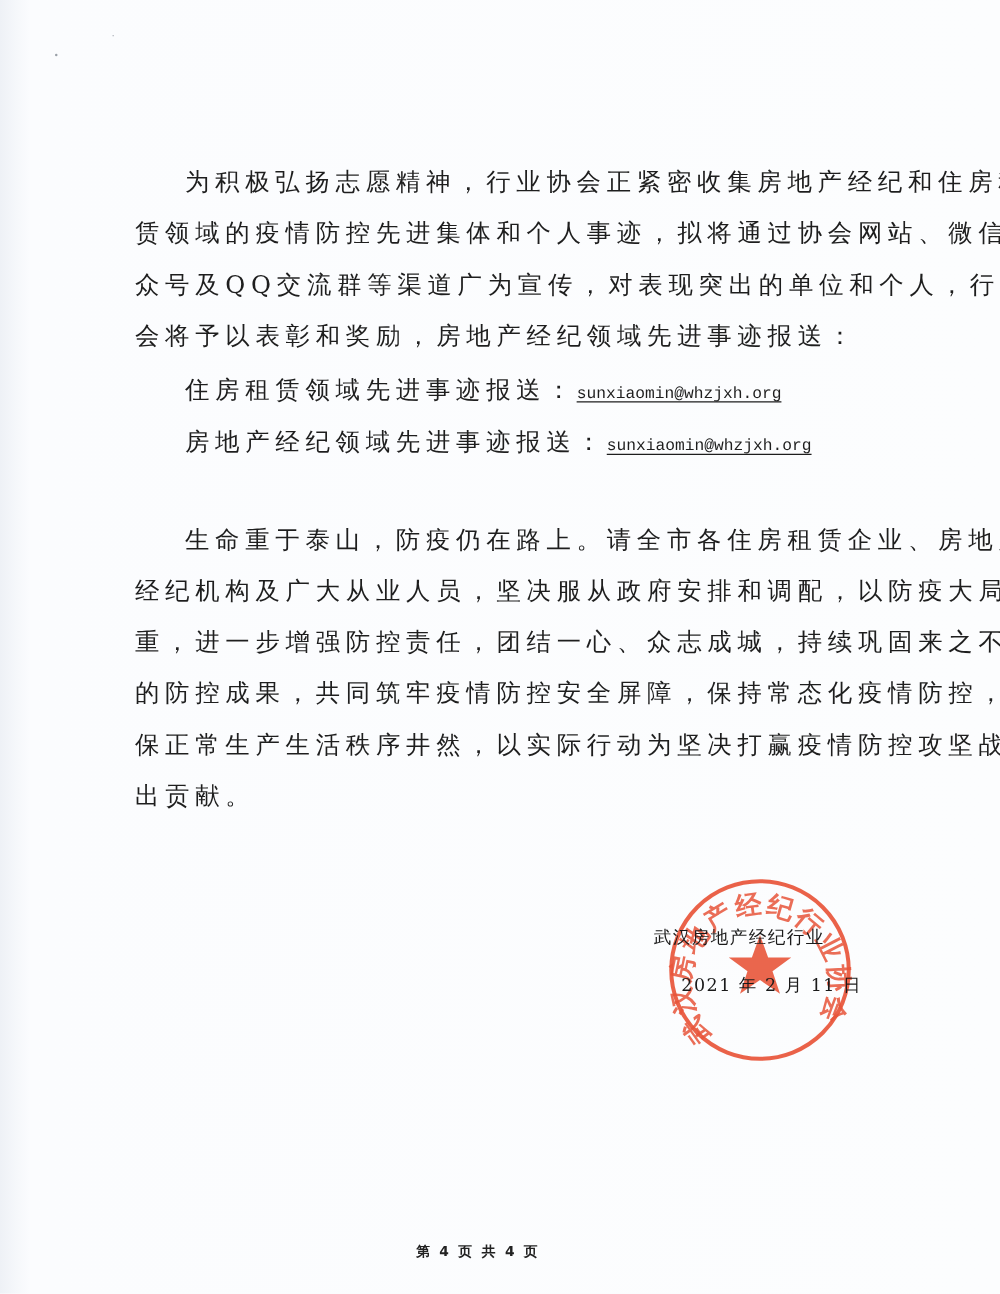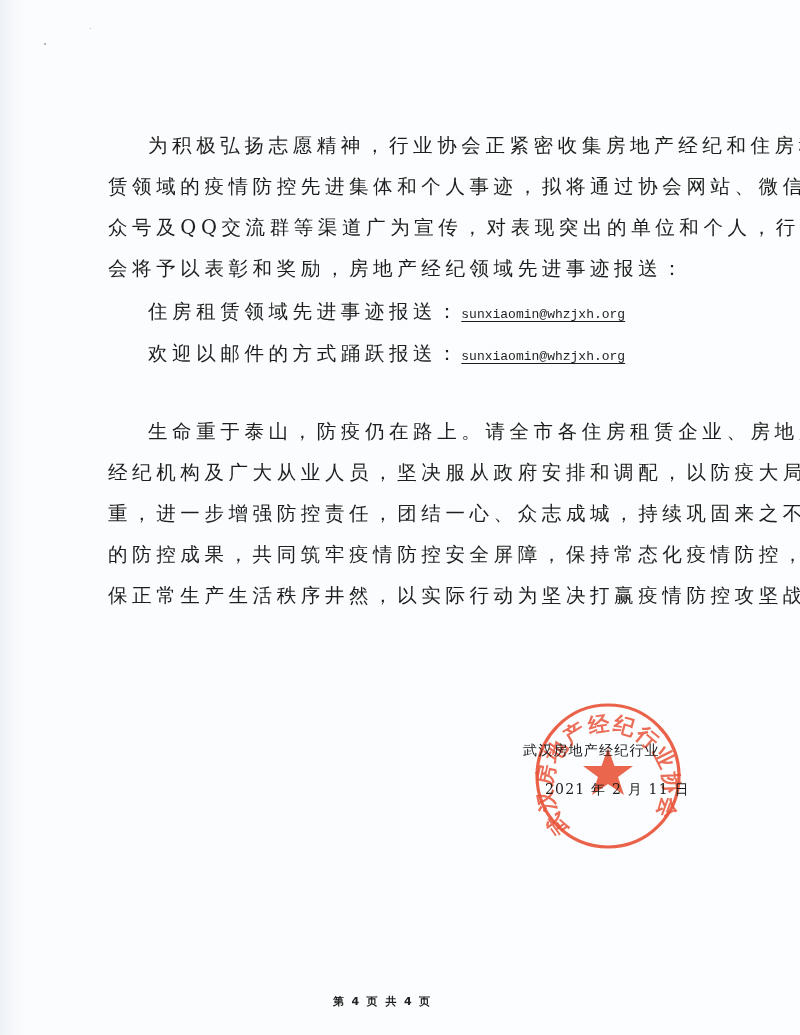--- a/index.html
+++ b/index.html
@@ -46,28 +46,29 @@
 
   <div class="line" style="top:134px;left:148px">为积极弘扬志愿精神，行业协会正紧密收集房地产经纪和住房租</div>
   <div class="line" style="top:175px">赁领域的疫情防控先进集体和个人事迹，拟将通过协会网站、微信公</div>
   <div class="line" style="top:216px">众号及QQ交流群等渠道广为宣传，对表现突出的单位和个人，行业协</div>
   <div class="line" style="top:257px">会将予以表彰和奖励，房地产经纪领域先进事迹报送：</div>
 
   <div class="line" style="top:300px;left:148px">
     <span>住房租赁领域先进事迹报送：</span><a class="email">sunxiaomin@whzjxh.org</a>
   </div>
   <div class="line" style="top:342px;left:148px">
-    <span>欢迎以邮件的方式踊跃报送：</span><a class="email">sunxiaomin@whzjxh.org</a>
+    <span>房地产经纪领域先进事迹报送：</span><a class="email">sunxiaomin@whzjxh.org</a>
   </div>
 
   <div class="line" style="top:420px;left:148px">生命重于泰山，防疫仍在路上。请全市各住房租赁企业、房地产</div>
   <div class="line" style="top:461px">经纪机构及广大从业人员，坚决服从政府安排和调配，以防疫大局为</div>
   <div class="line" style="top:502px">重，进一步增强防控责任，团结一心、众志成城，持续巩固来之不易</div>
   <div class="line" style="top:543px">的防控成果，共同筑牢疫情防控安全屏障，保持常态化疫情防控，确</div>
   <div class="line" style="top:584px">保正常生产生活秩序井然，以实际行动为坚决打赢疫情防控攻坚战作</div>
+  <div class="line" style="top:625px">出贡献。</div>
 
   <svg class="stamp" viewBox="0 0 152 152">
     <defs>
       <path id="sealArc" d="M 38,128 A 56,56 0 1,1 114,128"></path>
     </defs>
     <circle cx="76" cy="76" r="71" fill="none" stroke="#e8553a" stroke-width="3.2" opacity="0.92"></circle>
     <text font-family="DejaVu Serif, serif" font-size="21" font-weight="bold" fill="#e8553a" opacity="0.85" letter-spacing="2">
       <textPath href="#sealArc" startOffset="0">武汉房地产经纪行业协会</textPath>
     </text>
     <polygon fill="#e8553a" opacity="0.9" points="76,48 82.5,66 101,66 86,77 92,95 76,84 60,95 66,77 51,66 69.5,66"></polygon>

